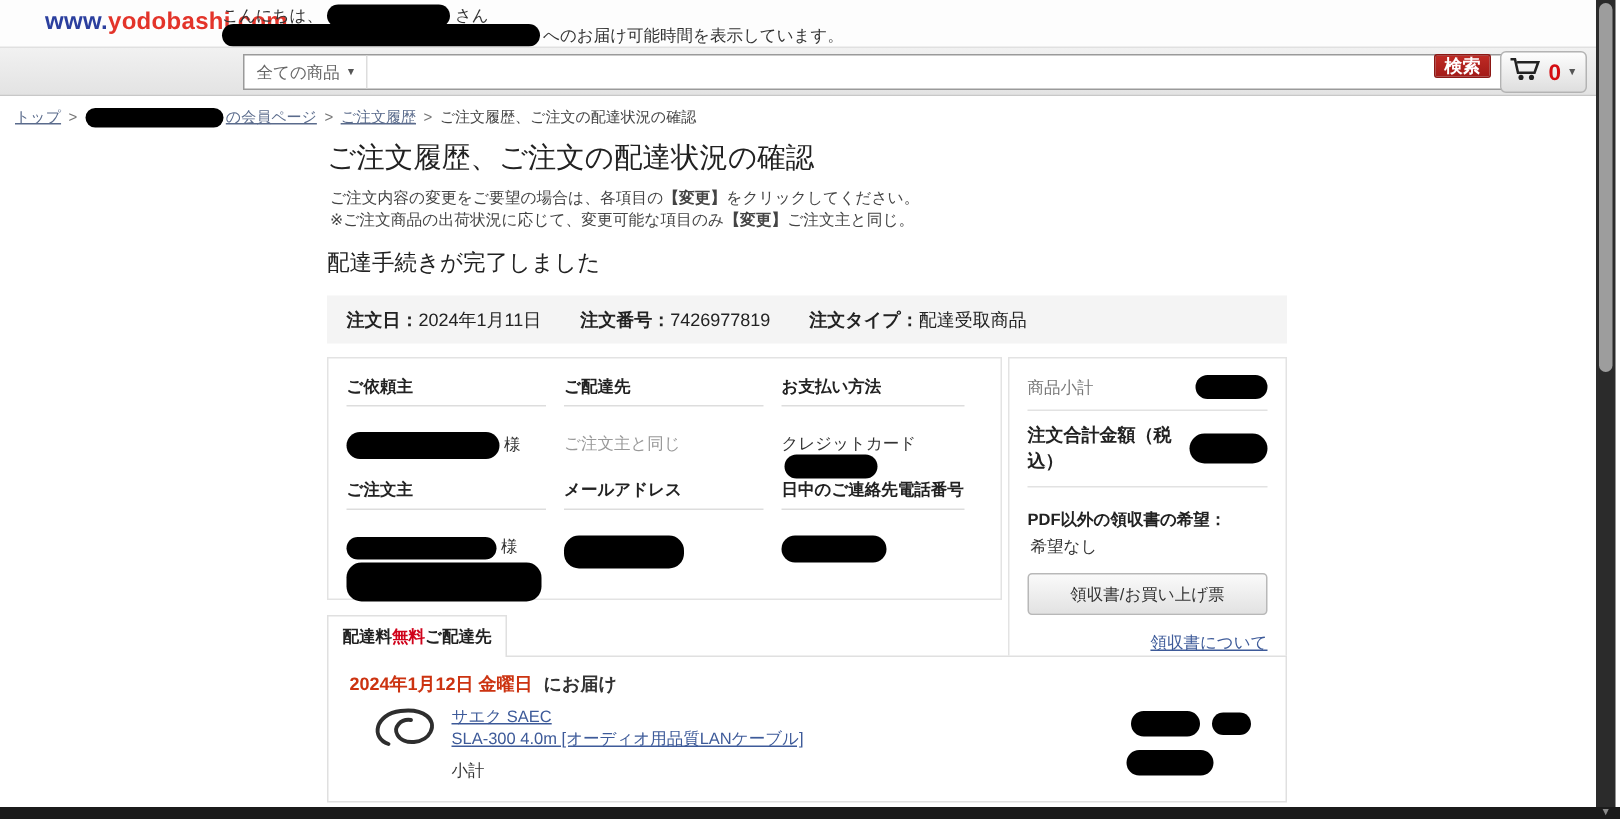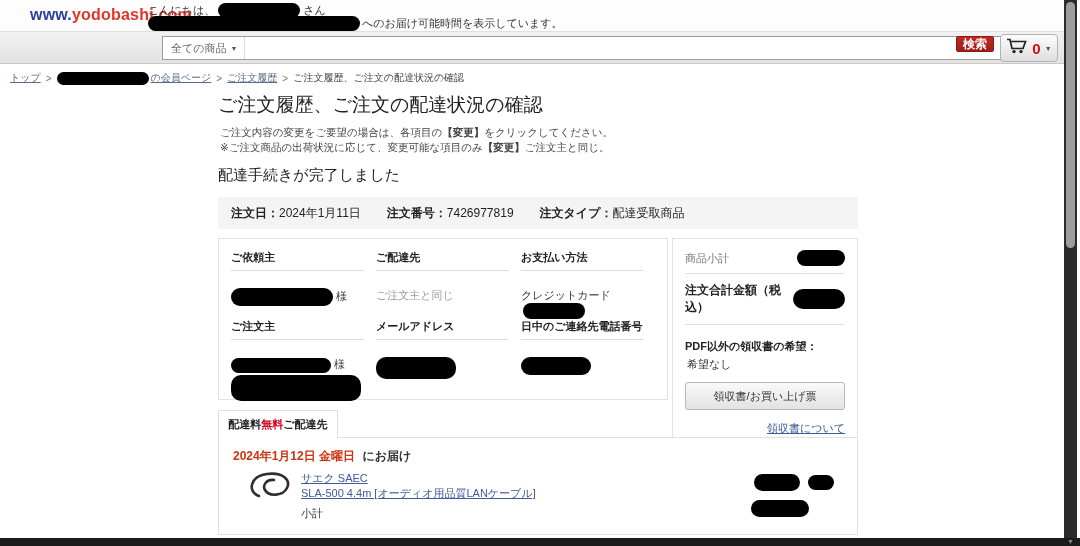--- a/index.html
+++ b/index.html
@@ -221,21 +221,21 @@
     <span class="date-red">2024年1月12日 金曜日</span>
     <span class="date-dark">にお届け</span>
   </div>
   <div class="prod-icon">
     <svg width="52" height="40" viewBox="0 0 52 40">
         <path d="M14 30 C2 26 5 10 22 8 C38 6 46 14 42 22 C38 30 24 31 20 24 C17 19 22 13 29 14" fill="none" stroke="#2e2e2e" stroke-width="2.6" stroke-linecap="round"></path>
       </svg>
   </div>
   <div class="prod-col">
     <a class="link">サエク SAEC</a>
-    <a class="link">SLA-500 4.4m [オーディオ用品質LANケーブル]</a>
+    <a class="link">SLA-300 4.0m [オーディオ用品質LANケーブル]</a>
   </div>
   <div class="ship-sub-label">小計</div>
   <div class="price-row">
     <span class="blob" style="width:46px;height:17px;"></span>
     <span class="blob" style="width:26px;height:15px;"></span>
   </div>
   <span class="blob sub-blob" style="width:58px;height:17px;"></span>
 </div>
 
 <div class="scrollbar">

